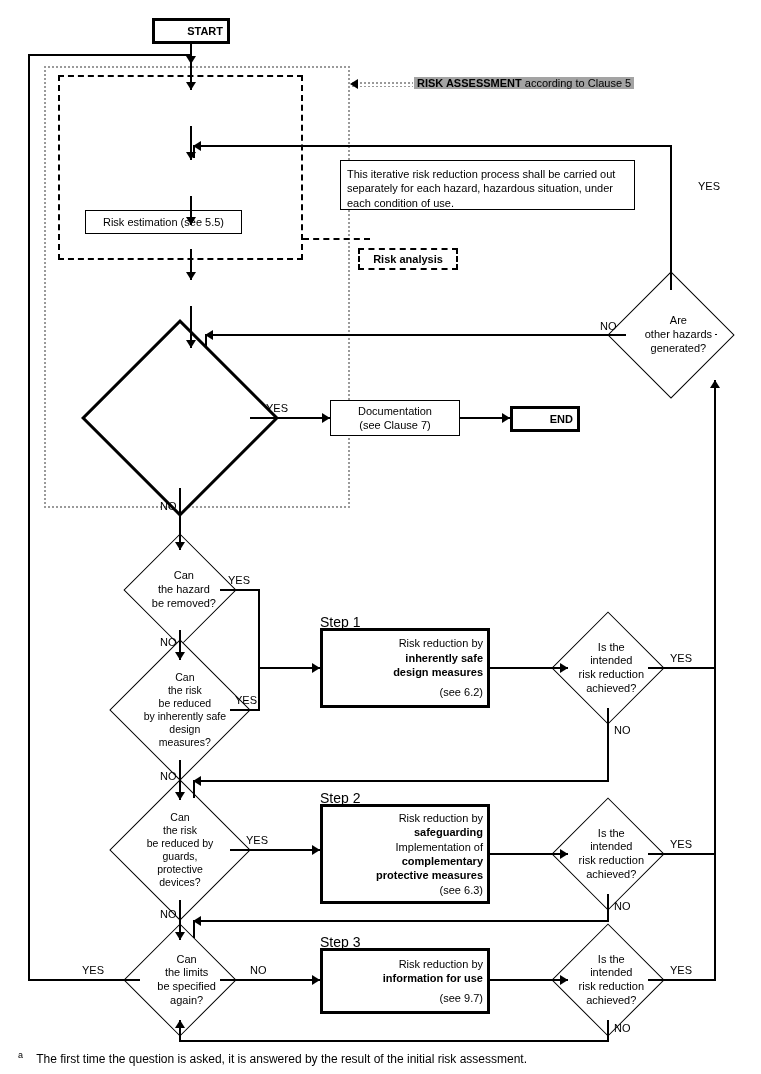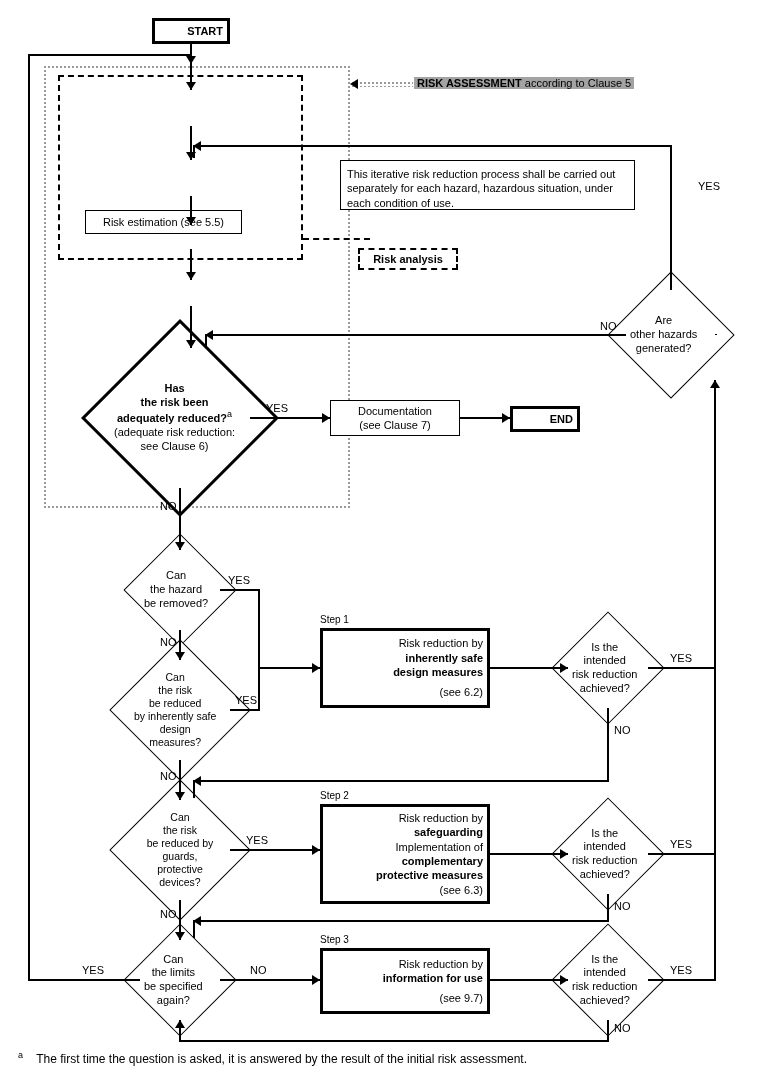--- a/index.html
+++ b/index.html
@@ -29,21 +29,21 @@
     line-height: 1.3;
   }
   .thick { border-width: 3px; align-items: flex-end; }
   .thick2 { border-width: 2px; }
   .dashed { border-style: dashed; }
   .nobg { background: transparent; }
   .diamond {
     position: absolute;
     display: flex;
     align-items: center;
-    justify-content: flex-start;
+    justify-content: flex-end;
   }
   .diamond .shape {
     position: absolute;
     inset: 0;
     transform: rotate(45deg);
     border: 1px solid #000;
     background: #fff;
   }
   .diamond.thickD .shape { border-width: 3px; }
   .diamond .dlabel {
@@ -62,21 +62,21 @@
   .dotfill {
     background-image: radial-gradient(#9a9a9a 1px, transparent 1px);
     background-size: 4px 4px;
   }
   .footnote {
     position: absolute;
     font-size: 12px;
   }
   .steplbl {
     position: absolute;
-    font-size: 10px;
+    font-size: 14px;
     text-align: right;
   }
   sup { font-size: 9px; }
   .arrowhead {
     position: absolute;
     width: 0; height: 0;
   }
   .ah-down { border-left: 5px solid transparent; border-right: 5px solid transparent; border-top: 8px solid #000; }
   .ah-up { border-left: 5px solid transparent; border-right: 5px solid transparent; border-bottom: 8px solid #000; }
   .ah-right { border-top: 5px solid transparent; border-bottom: 5px solid transparent; border-left: 8px solid #000; }
@@ -118,27 +118,20 @@
 
   <div class="dotfill" style="position:absolute;left:341px;top:71px;width:62px;height:6px;"></div>
   <div class="arrowhead ah-left" style="left:340px;top:69px;"></div>
 
   <div class="box" style="left:330px;top:150px;width:295px;height:50px;text-align:left;justify-content:flex-start;align-items:flex-start;padding:6px;">
     <span>This iterative risk reduction process shall be carried out separately for each hazard, hazardous situation, under each condition of use.</span>
   </div>
 
   <div class="diamond thickD" style="left:100px;top:338px;width:140px;height:140px;">
     <div class="shape"></div>
-    <div class="dlabel">
-      <b>Has</b><br>
-      <b>the risk been</b><br>
-      <span><b>adequately reduced?</b><sup>a</sup></span><br>
-      <span>(adequate risk reduction:</span><br>
-      <span>see Clause 6)</span>
-    </div>
   </div>
 
   <div class="box" style="left:320px;top:390px;width:130px;height:36px;">
     <span>Documentation</span>
     <span>(see Clause 7)</span>
   </div>
 
   <div class="box thick" style="left:500px;top:396px;width:70px;height:26px;font-weight:bold;">
     <span>END</span>
   </div>

